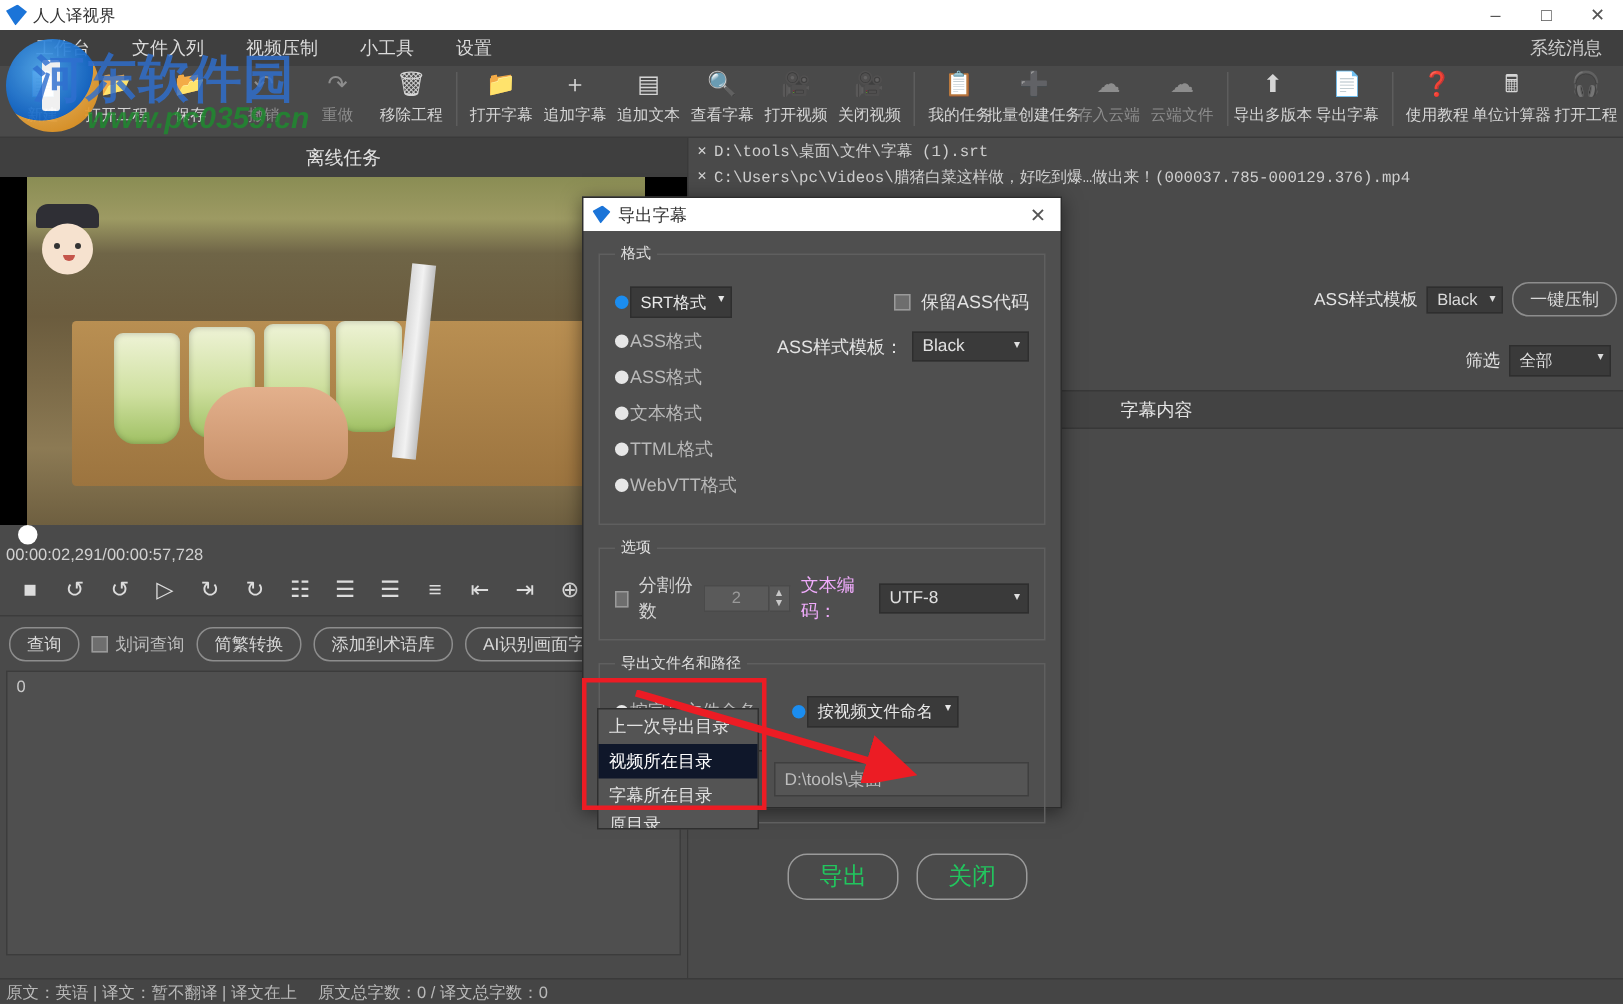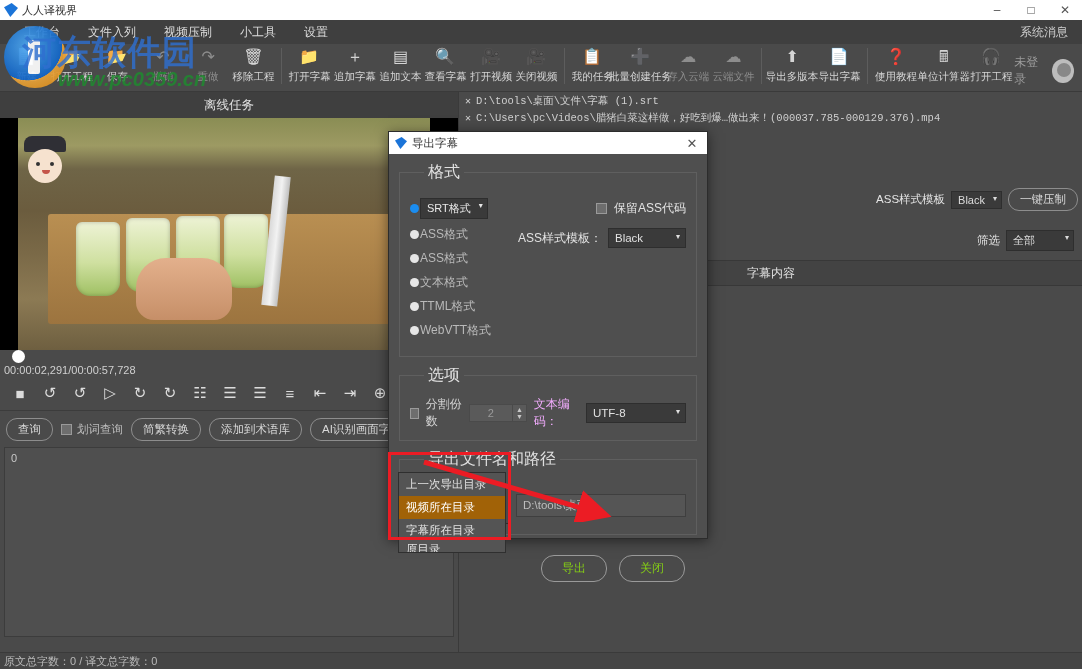--- a/index.html
+++ b/index.html
@@ -128,21 +128,21 @@
   
   .dialog{ position:absolute; left:388px; top:131px; width:320px; height:408px;
     background:#4f4f4f; border:1px solid #2c2c2c; box-shadow:0 2px 12px rgba(0,0,0,.5);}
   .dlg-tb{ height:22px; background:#fff; display:flex; align-items:center;}
   .dlg-tb .ic{ width:12px;height:12px;margin:0 5px 0 6px;background:#1b74d8;
      clip-path:polygon(0 30%,55% 0,100% 35%,45% 100%);}
   .dlg-tb .t{ color:#333; font-size:11.5px;}
   .dlg-tb .x{ margin-left:auto; width:30px;text-align:center;color:#555;font-size:13px;}
   .dlg-body{ padding:8px 10px 0 10px; }
   fieldset{ border:1px solid #5f5f5f; padding:8px 10px 10px 10px; margin-bottom:8px;}
-  legend{ font-size:16px; color:#e0e0e0; padding:0 4px;margin-left:14px;}
+  legend{ font-size:10px; color:#e0e0e0; padding:0 4px;}
   .radio{ display:flex; align-items:center; gap:1px; margin:7px 0; font-size:12px;}
   .rd{ width:9px;height:9px;border-radius:50%;background:#e6e6e6;display:inline-block;}
   .rd.on{ background:#1b8df0; }
   .rdlabel{ color:#b9b9b9; }
   .rdlabel.sel{ color:#e8e8e8; }
   .fmt-grid{ position:relative; }
   .topright{ position:absolute; right:0; top:2px; display:flex; align-items:center; gap:7px;
      font-size:12px; color:#e2e2e2;}
   .assrow{ position:absolute; right:0; top:30px; display:flex; align-items:center; gap:6px;
      font-size:12px; color:#e2e2e2;}
@@ -156,26 +156,26 @@
      padding:3px 18px 3px 6px; position:relative; min-width:100px;}
   .enc::after{content:"\25BE";position:absolute;right:5px;top:3px;font-size:8px;}
   .pathrow{ display:flex; align-items:center; gap:6px; margin-top:8px;}
   .dirsel{ background:#4a4a4a;border:1px solid #2e2e2e;color:#e0e0e0;font-size:11.5px;
      padding:3px 16px 3px 6px; position:relative; width:100px;}
   .dirsel::after{content:"\25BE";position:absolute;right:4px;top:3px;font-size:8px;}
   .pathbox{ flex:1; background:#555; border:1px solid #3f3f3f; color:#bdbdbd;
      font-size:11.5px; padding:3px 6px; }
   .btnrow{ display:flex; justify-content:flex-end; gap:12px; padding:12px 12px 0 0;}
   .obtn{ border:1px solid #9a9a9a; border-radius:13px; padding:4px 20px;
-     font-size:12px; color:#84cc16; }
+     font-size:16px; color:#22c55e; }
   
   .dd{ position:absolute; left:398px; top:472px; width:108px; background:#545454;
      border:1px solid #2f2f2f; z-index:40;}
   .dd div{ padding:4px 7px; font-size:11.5px; color:#e2e2e2;}
-  .dd div.hl{ background:#a16207; color:#fff;}
+  .dd div.hl{ background:#0f172a; color:#fff;}
   .dd div.cut{ height:10px; overflow:hidden; padding-top:0; padding-bottom:0;}
   .redbox{ position:absolute; left:388px; top:452px; width:123px; height:88px;
      border:3px solid #ec1c24; z-index:50; pointer-events:none;}
   .arrow{ position:absolute; left:420px; top:460px; width:200px; height:62px; z-index:55;
      pointer-events:none;}
 </style>
 </head>
 <body>
 
 <div class="titlebar">
@@ -278,24 +278,20 @@
       <span class="ic">❓</span>
       <span class="lb">使用教程</span>
     </div>
     <div class="tbtn">
       <span class="ic">🖩</span>
       <span class="lb">单位计算器</span>
     </div>
     <div class="tbtn">
       <span class="ic">🎧</span>
       <span class="lb">打开工程</span>
-    </div>
-    <div class="login">
-      <span>未登录</span>
-      <span class="avatar"></span>
     </div>
   </div>
 
 <div class="wmlogo"></div>
 <div class="wm1">河东软件园</div>
 <div class="wm2">www.pc0359.cn</div>
 
 <div class="leftcol">
   <div class="offline-hdr">离线任务</div>
 
@@ -415,20 +411,21 @@
     <span style="font-size:11.5px;color:#e2e2e2;">筛选</span>
     <span class="sel" style="min-width:68px;">全部</span>
   </div>
 
   <div class="colhdr">字幕内容</div>
   <div class="rlist"></div>
 
 </div>
 
 <div class="statusbar">
+  <span>原文：英语 | 译文：暂不翻译 | 译文在上</span>
   <span>原文总字数：0 / 译文总字数：0</span>
 </div>
 
 <div class="dialog">
   <div class="dlg-tb">
     <span class="ic"></span>
     <span class="t">导出字幕</span>
     <span class="x">✕</span>
   </div>
 
@@ -481,20 +478,30 @@
           <span class="spin">2</span>
           <span class="spin-arrows">▲<br>▼</span>
         </span>
         <span style="color:#f0abfc;">文本编码：</span>
         <span class="enc">UTF-8</span>
       </div>
     </fieldset>
 
     <fieldset>
       <legend>导出文件名和路径</legend>
+      <div style="display:flex;gap:24px;">
+        <div class="radio">
+          <span class="rd"></span>
+          <span class="rdlabel">按字幕文件命名</span>
+        </div>
+        <div class="radio">
+          <span class="rd on"></span>
+          <span class="rdlabel sel">按视频文件命名</span>
+        </div>
+      </div>
       <div class="pathrow">
         <span class="dirsel">上一次导出目录</span>
         <span class="pathbox">D:\tools\桌面</span>
       </div>
     </fieldset>
 
     <div class="btnrow">
       <div class="obtn">导出</div>
       <div class="obtn">关闭</div>
     </div>

